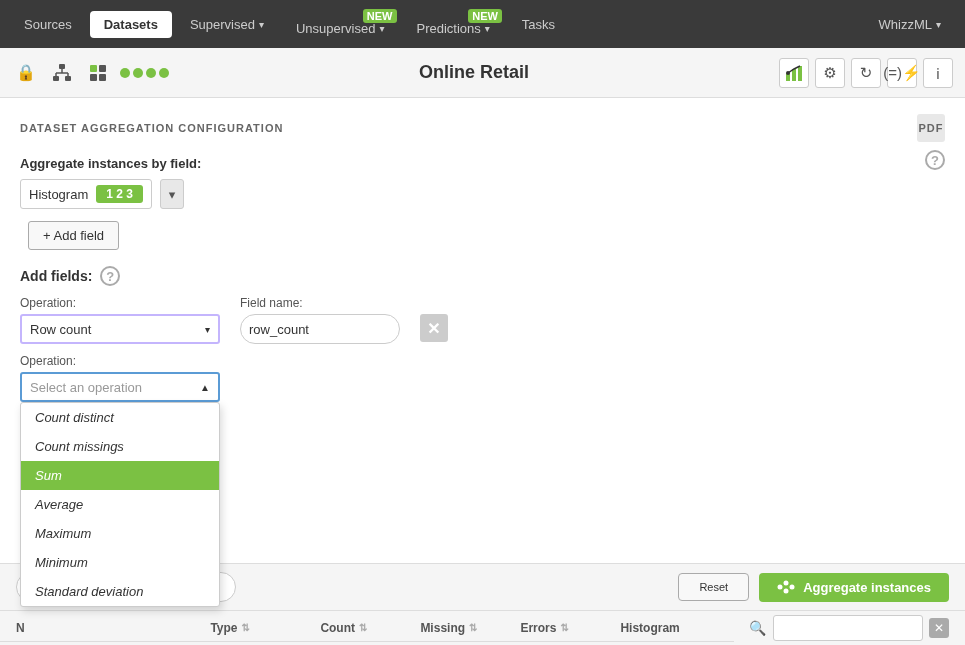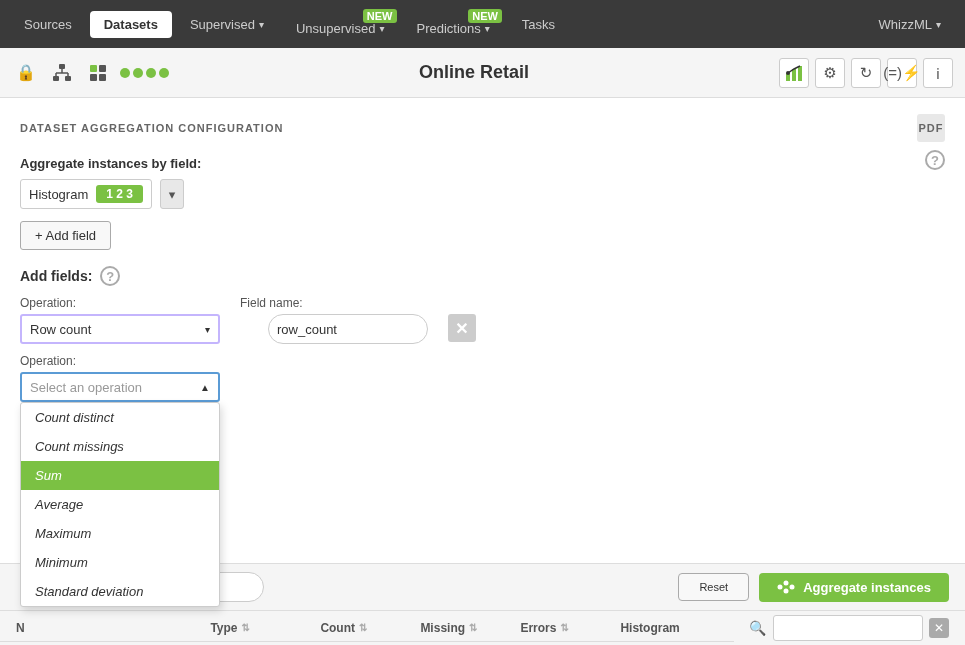--- a/index.html
+++ b/index.html
@@ -275,21 +275,20 @@
 
     .field-name-input {
       border: 1px solid #ccc;
       border-radius: 15px;
       height: 30px;
       padding: 0 8px;
       width: 160px;
       font-size: 13px;
       color: #333;
       background: #fff;
-      margin-left: 28px;
     }
 
     .remove-btn {
       width: 28px;
       height: 28px;
       background: #ccc;
       border-radius: 3px;
       display: flex;
       align-items: center;
       justify-content: center;
@@ -540,21 +539,21 @@
 
   <div class="label-text">Aggregate instances by field:</div>
   <div class="field-row">
     <div class="field-select" style="gap:8px;">
       <span>Histogram</span>
       <span class="field-badge-green">1 2 3</span>
     </div>
     <div class="dropdown-arrow">▾</div>
   </div>
 
-  <div style="margin-bottom:14px;">
+  <div style="margin-bottom:14px;margin-left:8px;">
     <button class="add-field-btn">
       <span>+ Add field</span>
     </button>
   </div>
 
   <div class="add-fields-section">
     <div class="add-fields-header">
       <span>Add fields:</span>
       <div class="help-circle">?</div>
     </div>

